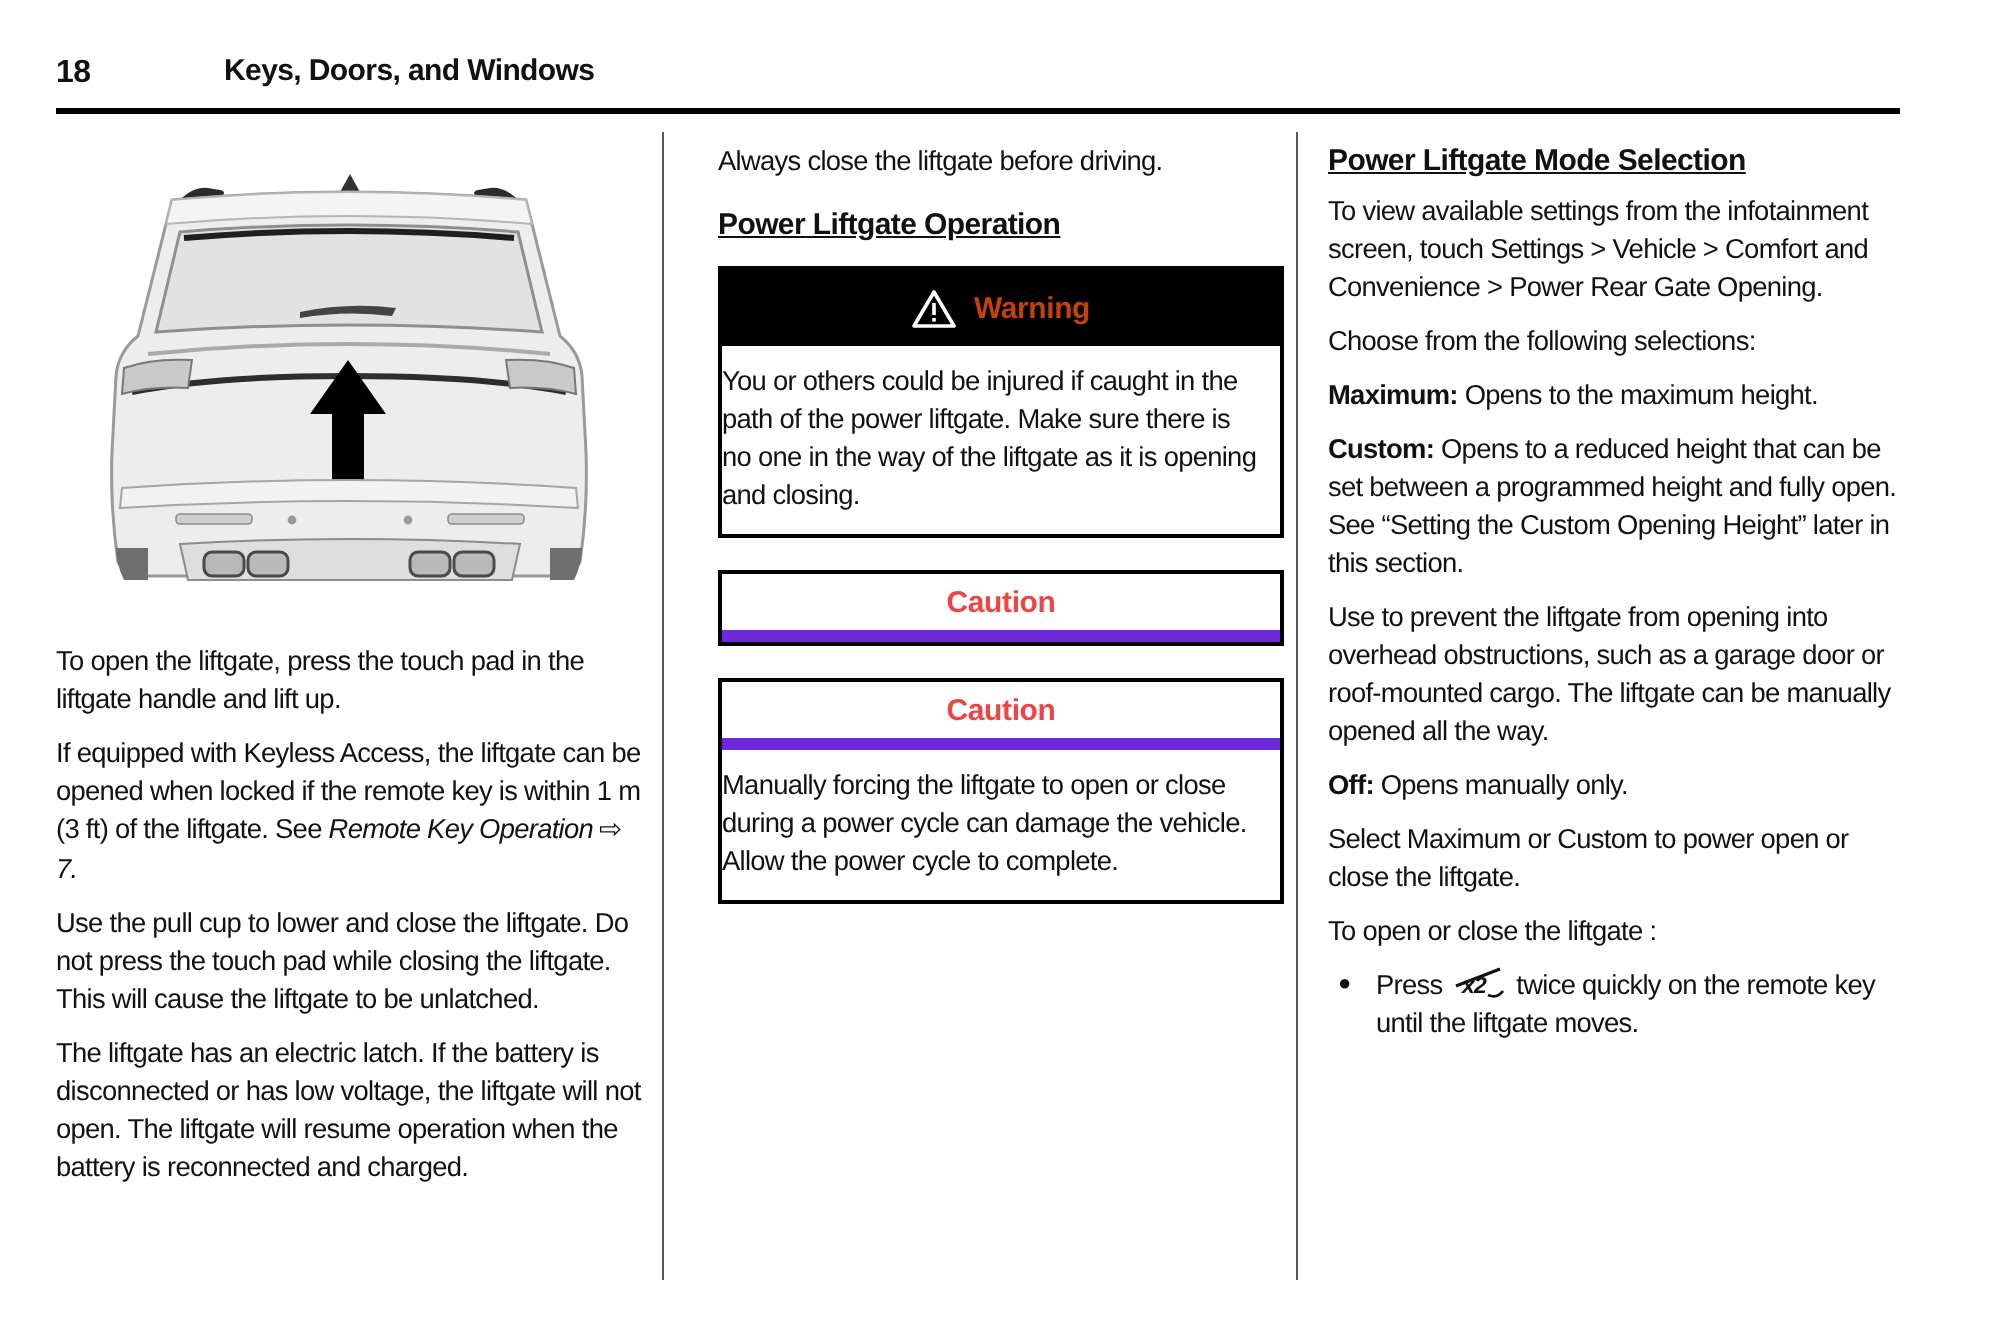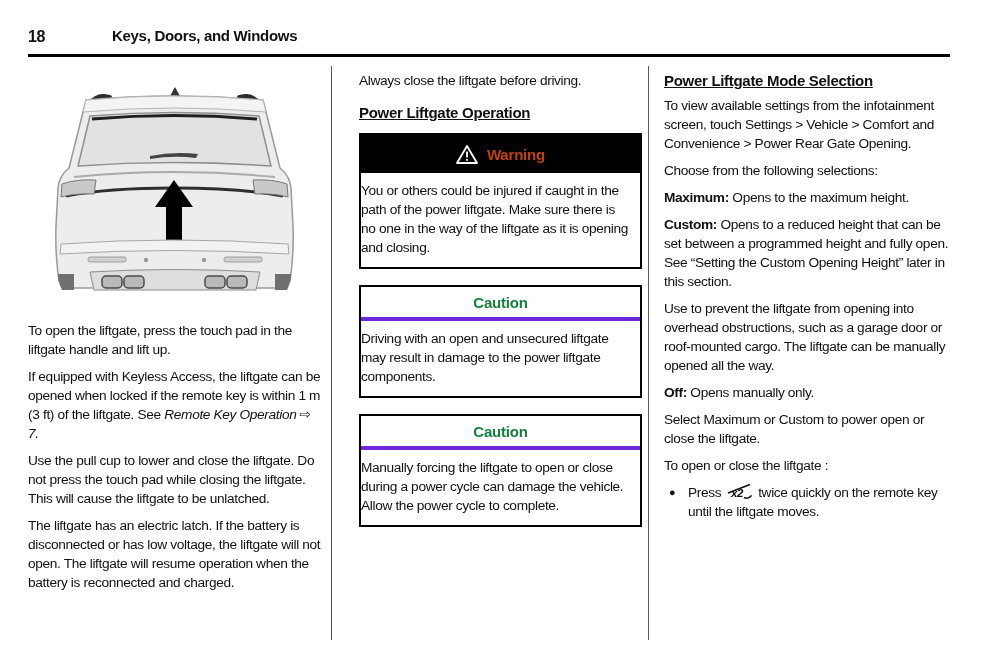--- a/index.html
+++ b/index.html
@@ -31,21 +31,21 @@
   .xref-arrow { font-family:"DejaVu Sans", sans-serif; font-style:normal; margin:0 3px; }
 
   
   .illustration { width:293px; height:228px; margin-bottom:12px; }
 
   
   .alert-box { border:2px solid #000; margin-bottom:16px; }
   .alert-box .box-header { height:38px; display:flex; align-items:center; justify-content:center; gap:9px;
       font-size:15px; font-weight:bold; letter-spacing:-0.2px; }
   .warning-box .box-header { background:#000; color:#c2410c; }
-  .caution-box .box-header { background:#fff; color:#15803d; border-bottom:4px solid #6d28d9; height:34px; }
+  .caution-box .box-header { background:#fff; color:#ef4444; border-bottom:6px solid #6d28d9; height:34px; }
   .alert-box .box-body { padding:8px 9px 10px 0; }
 
   
   .bullet-item { display:flex; margin-top:2px; }
   .bullet-marker { width:24px; padding-left:5px; flex:none; font-size:11px; line-height:19px; }
   .x2-icon { vertical-align:-3px; margin:0 2px; }
 </style>
 </head>
 <body>
 
@@ -124,21 +124,20 @@
         </svg>
         <span>Warning</span>
       </div>
       <div class="box-body">You or others could be injured if caught in the path of the power liftgate. Make sure there is no one in the way of the liftgate as it is opening and closing.</div>
     </div>
 
     <div class="alert-box caution-box">
       <div class="box-header">
         <span>Caution</span>
       </div>
-      <div class="box-body">Driving with an open and unsecured liftgate may result in damage to the power liftgate components.</div>
     </div>
 
     <div class="alert-box caution-box">
       <div class="box-header">
         <span>Caution</span>
       </div>
       <div class="box-body">Manually forcing the liftgate to open or close during a power cycle can damage the vehicle. Allow the power cycle to complete.</div>
     </div>
   </div>
 

